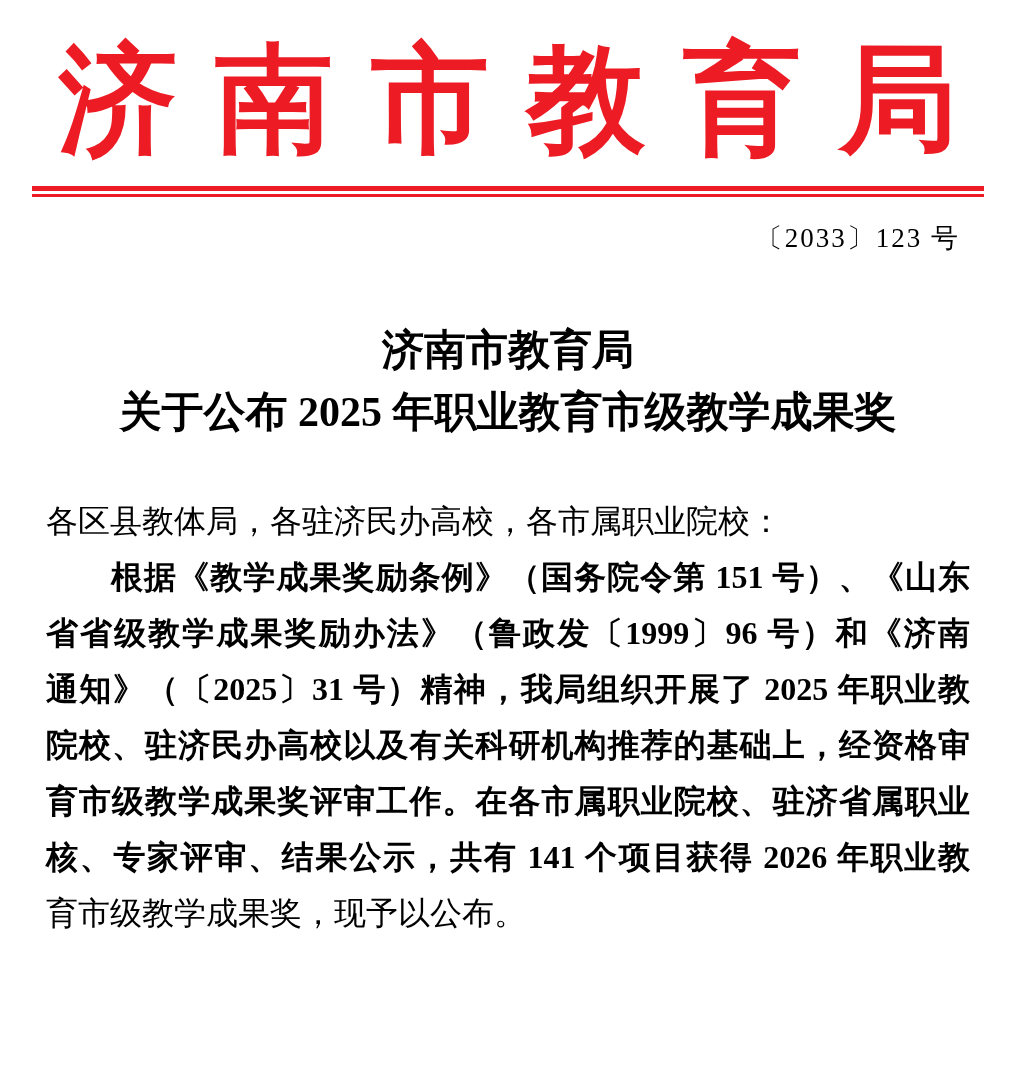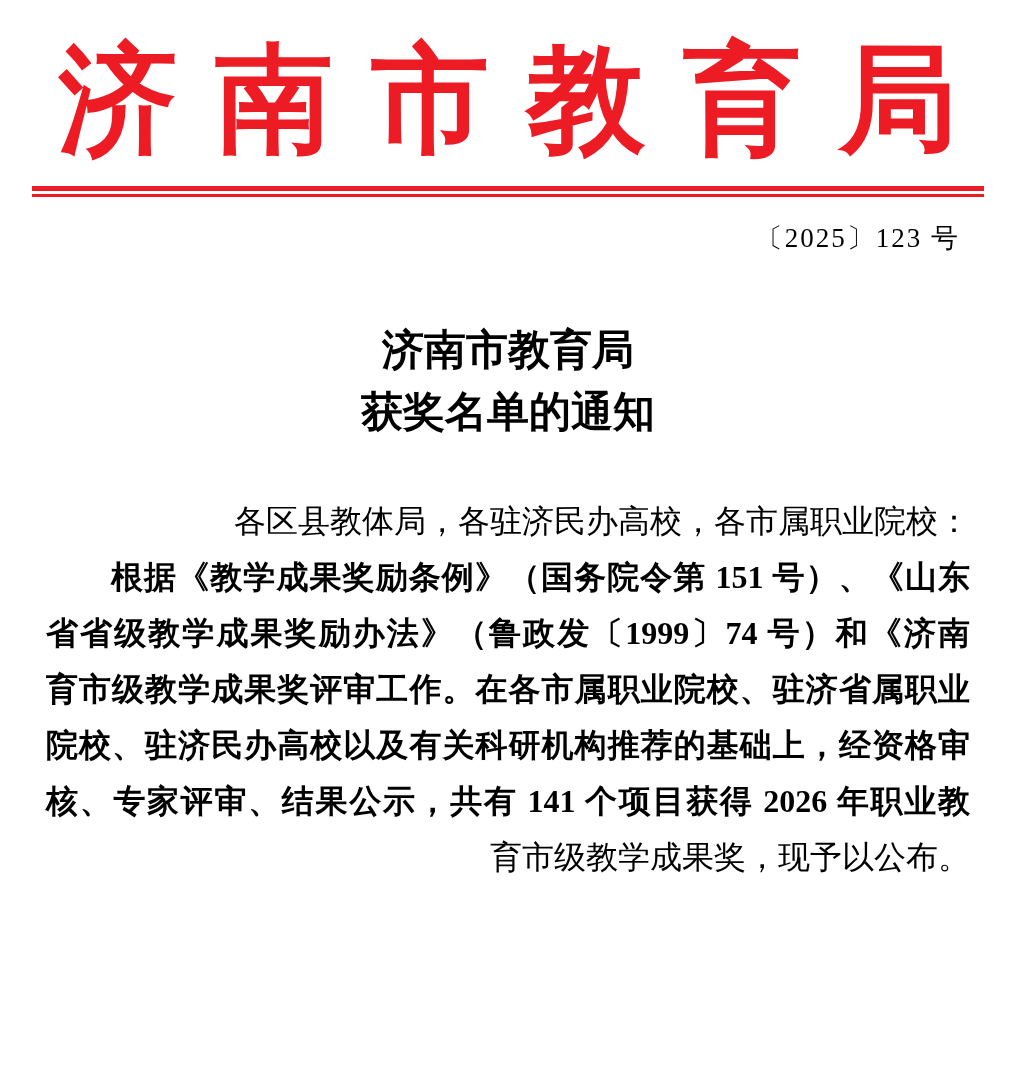--- a/index.html
+++ b/index.html
@@ -72,48 +72,49 @@
   .body-line.justify {
     white-space: normal;
     text-align: justify;
     text-align-last: justify;
     font-weight: bold;
   }
   .body-line.indent {
     padding-left: 65px;
   }
   .body-line.plain {
-    text-align: right;
+    text-align: left;
   }
 </style>
 </head>
 <body>
 
 <div class="page">
 
   <div class="masthead">
     <div class="agency">济南市教育局</div>
   </div>
 
   <div class="rule-wrap">
     <div class="rule-thick"></div>
     <div class="rule-gap"></div>
     <div class="rule-thin"></div>
   </div>
 
-  <div class="doc-number">〔2025〕123 号</div>
+  <div class="doc-number">〔2033〕123 号</div>
 
   <div class="notice-title">
     <div>济南市教育局</div>
-    <div>获奖名单的通知</div>
+    <div>关于公布 2025 年职业教育市级教学成果奖</div>
   </div>
 
   <div class="body-text">
     <div class="body-line plain">各区县教体局，各驻济民办高校，各市属职业院校：</div>
     <div class="body-line justify indent">根据《教学成果奖励条例》（国务院令第 151 号）、《山东</div>
-    <div class="body-line justify">省省级教学成果奖励办法》（鲁政发〔1999〕74 号）和《济南</div>
+    <div class="body-line justify">省省级教学成果奖励办法》（鲁政发〔1999〕96 号）和《济南</div>
+    <div class="body-line justify">通知》（〔2025〕31 号）精神，我局组织开展了 2025 年职业教</div>
+    <div class="body-line justify">院校、驻济民办高校以及有关科研机构推荐的基础上，经资格审</div>
     <div class="body-line justify">育市级教学成果奖评审工作。在各市属职业院校、驻济省属职业</div>
-    <div class="body-line justify">院校、驻济民办高校以及有关科研机构推荐的基础上，经资格审</div>
     <div class="body-line justify">核、专家评审、结果公示，共有 141 个项目获得 2026 年职业教</div>
     <div class="body-line plain">育市级教学成果奖，现予以公布。</div>
   </div>
 
 </div>
 
 </body></html>

